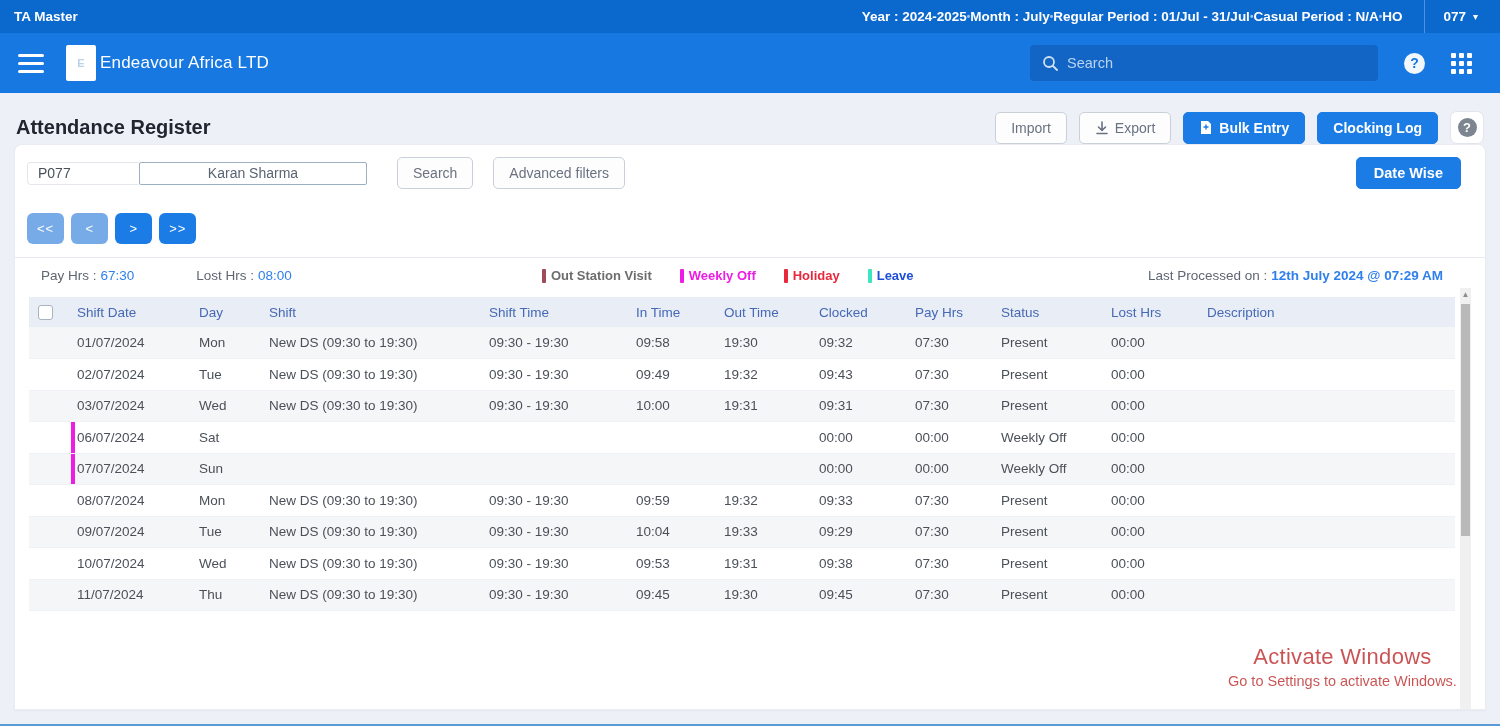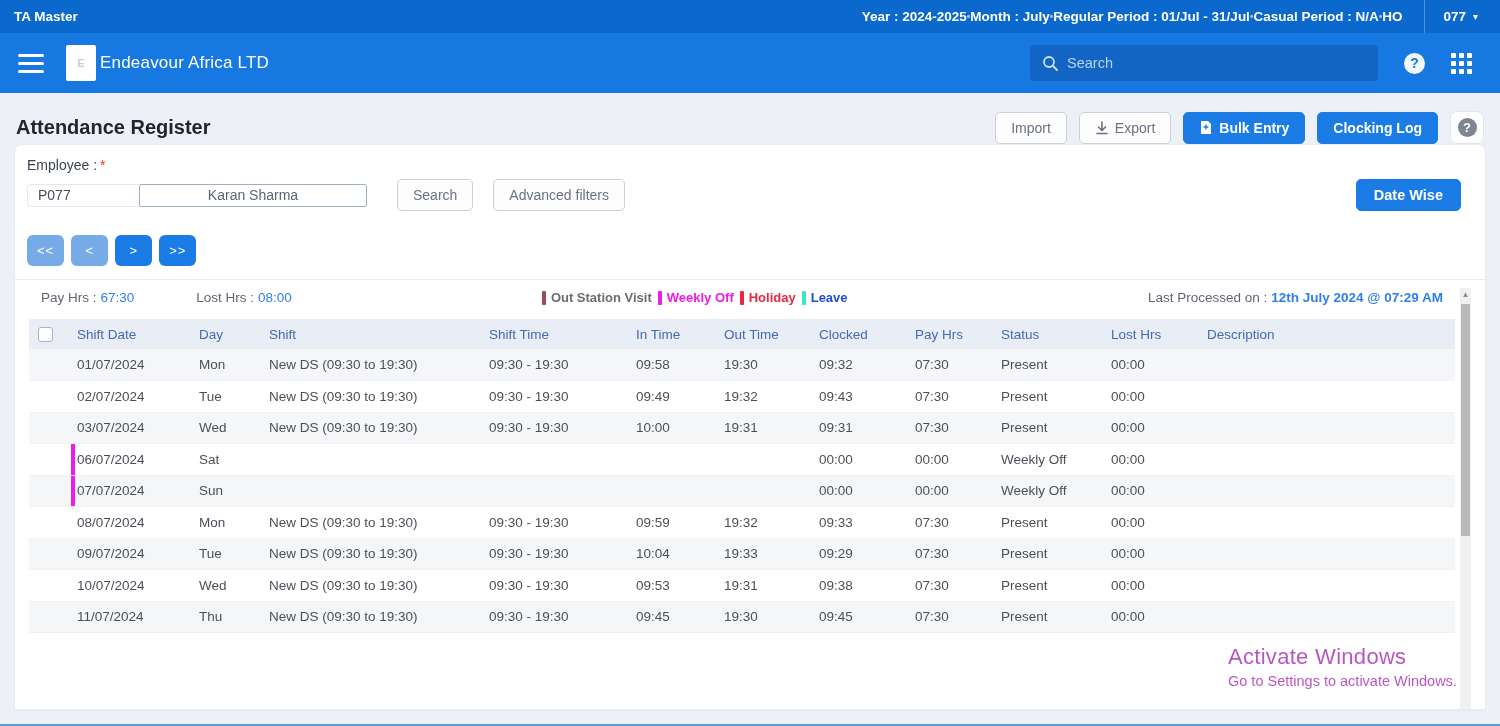--- a/index.html
+++ b/index.html
@@ -96,21 +96,21 @@
   .page-btn.disabled { background:var(--pagination-disabled,#77abe8); }
   .page-btn.active { background:var(--accent,#1b7ce5); }
 
   .divider { border-top:1px solid #e7eaee; margin-top:13px; }
 
   
   .summary { display:flex; align-items:flex-end; padding:10px 14px 8px 26px; font-size:13.5px; }
   .stat { color:#5f6672; }
   .stat b { color:var(--value-blue,#2f80ed); font-weight:400; margin-left:4px; }
   .stat + .stat { margin-left:62px; }
-  .legend { display:flex; align-items:center; gap:6px; margin-left:250px; }
+  .legend { display:flex; align-items:center; gap:28px; margin-left:250px; }
   .legend-item { display:inline-flex; align-items:center; gap:5px; font-weight:700; font-size:13px; }
   .legend-bar { width:4px; height:14px; display:inline-block; border-radius:1px; }
   .processed { margin-left:auto; color:#5f6672; margin-right:28px; }
   .processed b { color:var(--value-blue,#2f80ed); font-weight:700; margin-left:4px; }
 
   
   .table-wrap { margin:6px 30px 0 14px; }
   table { width:100%; border-collapse:collapse; table-layout:fixed; font-size:13.5px; }
   thead th {
     background:#e9edf6; color:var(--header-text,#4569b5); font-weight:500; text-align:left;
@@ -126,21 +126,21 @@
   }
 
   
   .vscroll {
     position:absolute; top:143px; right:14px; bottom:0; width:11px; background:#f0f0f1;
   }
   .vscroll-arrow { height:14px; text-align:center; font-size:8px; color:#8c8c8c; line-height:14px; cursor:pointer; }
   .vscroll-thumb { position:absolute; top:16px; left:1px; width:9px; height:232px; background:#b9b9ba; cursor:grab; }
 
   
-  .watermark { position:absolute; left:1228px; top:644px; color:#a21caf; opacity:.75; pointer-events:none; }
+  .watermark { position:absolute; left:1228px; top:644px; color:#b91c1c; opacity:.75; pointer-events:none;text-align:center; }
   .watermark .wm1 { font-size:22px; letter-spacing:.3px; }
   .watermark .wm2 { font-size:14.5px; margin-top:3px; }
 
   .bottom-edge { position:absolute; left:0; bottom:0; width:100%; height:2px; background:#5b9bd5; }
 </style>
 </head>
 <body>
 
 <div class="topbar">
   <span class="app-title">TA Master</span>
@@ -224,23 +224,20 @@
     </button>
     <div class="btn-help">
       <i>?</i>
     </div>
   </div>
 </div>
 
 <div class="card">
 
   <div class="filters">
-    <div class="filters-label">
-      <span>Employee :</span><span class="req">*</span>
-    </div>
     <div class="filters-row">
       <input class="inp inp-code" value="P077" style="">
       <input class="inp inp-name" value="Karan Sharma" style="">
       <span class="gap-lg"></span>
       <button class="btn btn-outline">
         <span>Search</span>
       </button>
       <span class="gap-md"></span>
       <button class="btn btn-outline">
         <span>Advanced filters</span>

